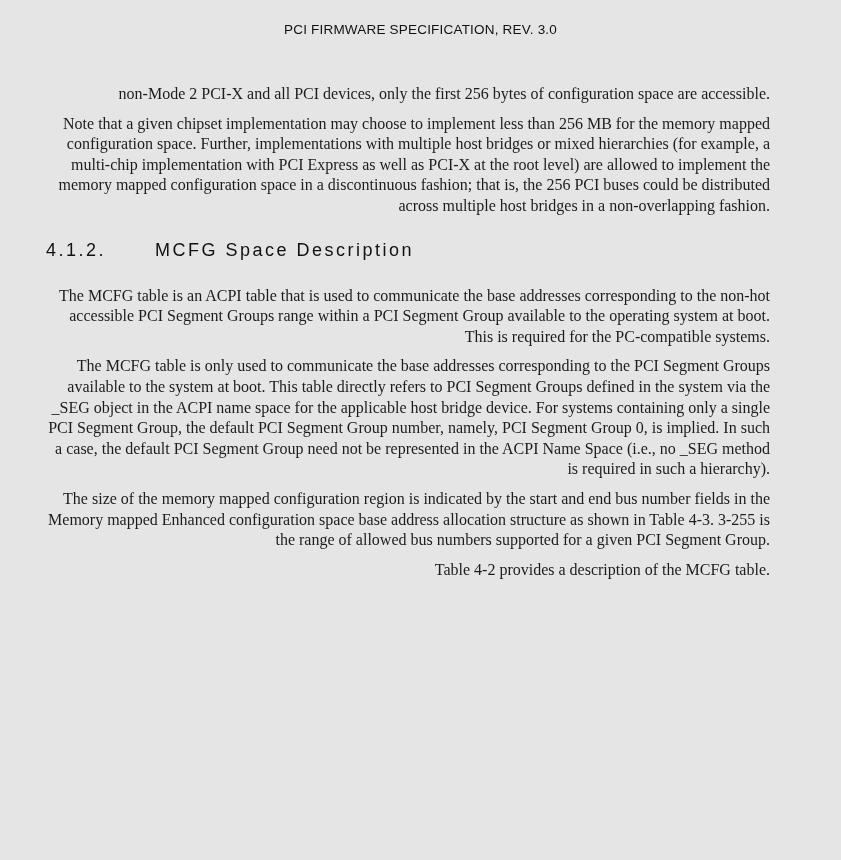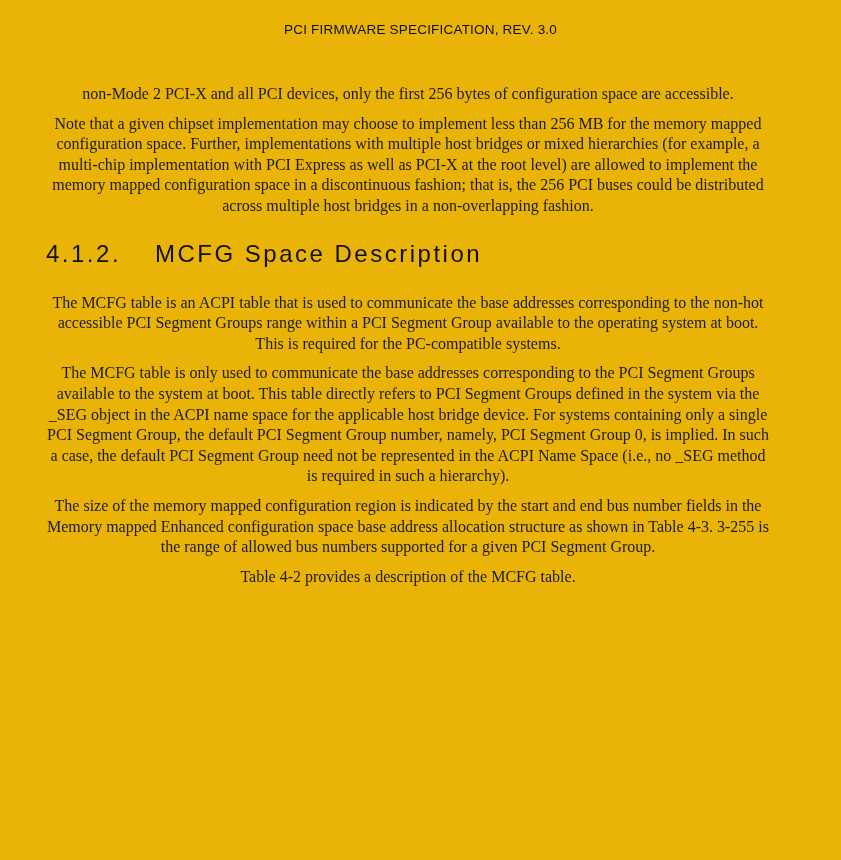--- a/index.html
+++ b/index.html
@@ -1,21 +1,21 @@
 <!DOCTYPE html>
 <html><head>
 <meta charset="utf-8">
 <style>
   * { margin: 0; padding: 0; box-sizing: border-box; }
   html, body { background: #ffffff; }
   .page {
     position: relative;
     width: 841px;
     height: 860px;
-    background: #eab308;
+    background: #e5e5e5;
     overflow: hidden;
     font-family: "Liberation Serif", serif;
   }
   .running-header {
     position: absolute;
     top: 22px;
     left: 0;
     width: 100%;
     text-align: center;
     font-family: "Liberation Sans", sans-serif;
@@ -28,26 +28,26 @@
     top: 84px;
     left: 46px;
     width: 724px;
     color: #1c1c1c;
   }
   .para {
     font-family: "Liberation Serif", serif;
     font-size: 16px;
     line-height: 20.6px;
     margin-bottom: 9px;
-    text-align: center;
+    text-align: right;
     white-space: pre-line;
   }
   .section-heading {
     font-family: "Liberation Sans", sans-serif;
-    font-size: 24px;
+    font-size: 18px;
     font-weight: normal;
     color: #111111;
     letter-spacing: 2.5px;
     margin-top: 23px;
     margin-bottom: 25px;
     display: flex;
     align-items: baseline;
   }
   .section-number {
     display: inline-block;

